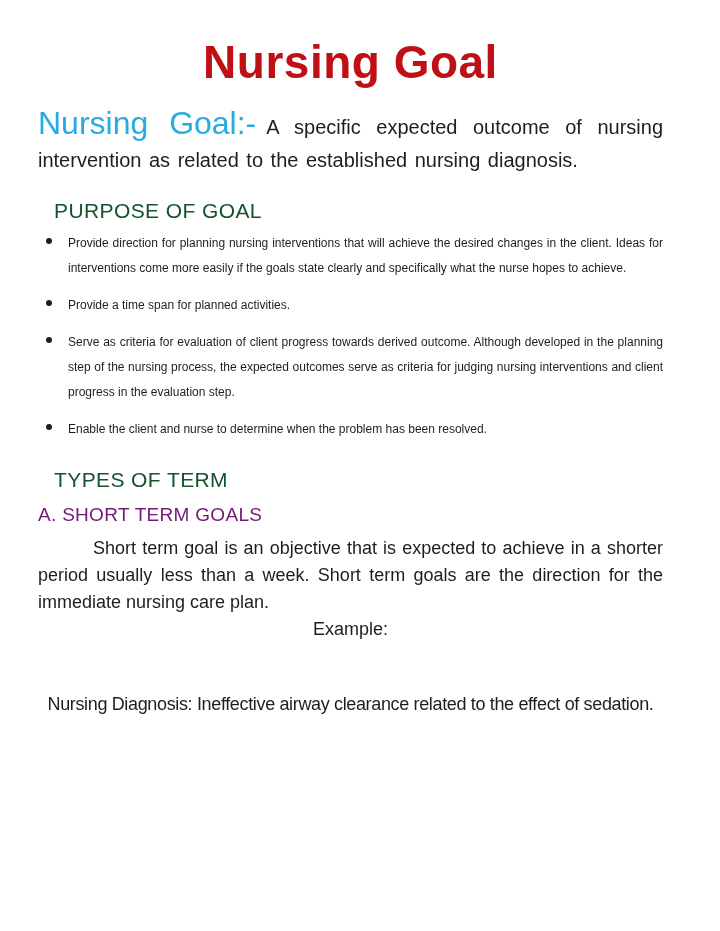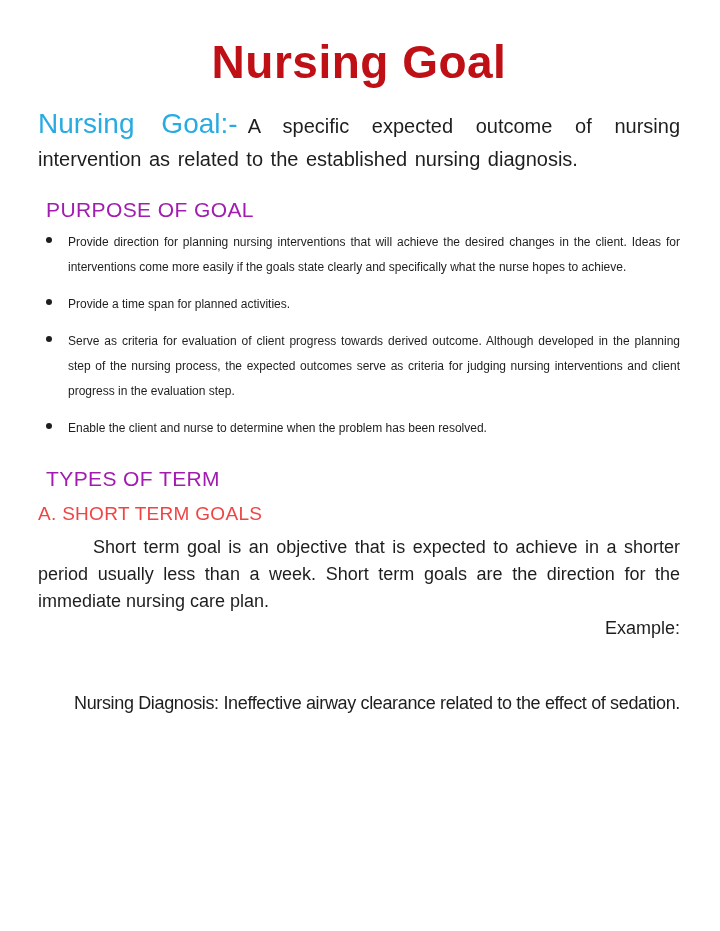--- a/index.html
+++ b/index.html
@@ -11,47 +11,47 @@
     width: 720px;
     height: 931px;
     overflow: hidden;
     font-family: "Liberation Sans", sans-serif;
     color: #1e1e1e;
   }
   .page {
     box-sizing: border-box;
     width: 720px;
     height: 741px;
-    padding: 28px 40px 0 38px;
+    padding: 28px 57px 0 38px;
   }
   .title {
     margin: 8px 0 18px 0;
     text-align: center;
     color: #bf1016;
     font-size: 46px;
     line-height: 1.15;
     font-weight: 700;
     letter-spacing: 0.5px;
   }
   .definition {
     margin: 0 0 22px 0;
     font-size: 20px;
     line-height: 33px;
     text-align: justify;
     word-spacing: 2px;
   }
   .definition .lead {
     color: #29abe2;
-    font-size: 28px;
+    font-size: 32px;
     margin-right: 10px;
     word-spacing: 4px;
   }
   h2.green-heading {
-    margin: 12px 0 4px 8px;
-    color: #a21caf;
+    margin: 12px 0 4px 16px;
+    color: #14532d;
     font-size: 21px;
     font-weight: 400;
     letter-spacing: 0.4px;
   }
   ul.bullets {
     list-style: none;
     margin: 8px 0 0 0;
     padding: 0;
   }
   ul.bullets li {
@@ -79,35 +79,35 @@
     margin: 0 0 6px 0;
     font-size: 18px;
     line-height: 27px;
     text-align: justify;
   }
   p.intro-para {
     text-indent: 38px;
   }
   h3.cyan-heading {
     margin: 12px 0 4px 0;
-    color: #ef4444;
+    color: #701a75;
     font-size: 19px;
     font-weight: 400;
     letter-spacing: 0.3px;
   }
   p.short-term-body {
     text-indent: 55px;
     margin-bottom: 0;
     margin-top: 9px;
   }
   p.plain-line {
     margin: 0;
     font-size: 18px;
     line-height: 27px;
-    text-align: right;
+    text-align: center;
   }
   p.diagnosis-line {
     letter-spacing: -0.35px;
     margin-top: 48px;
   }
   p.goal-line {
     text-align: justify;
   }
 </style>
 </head>

